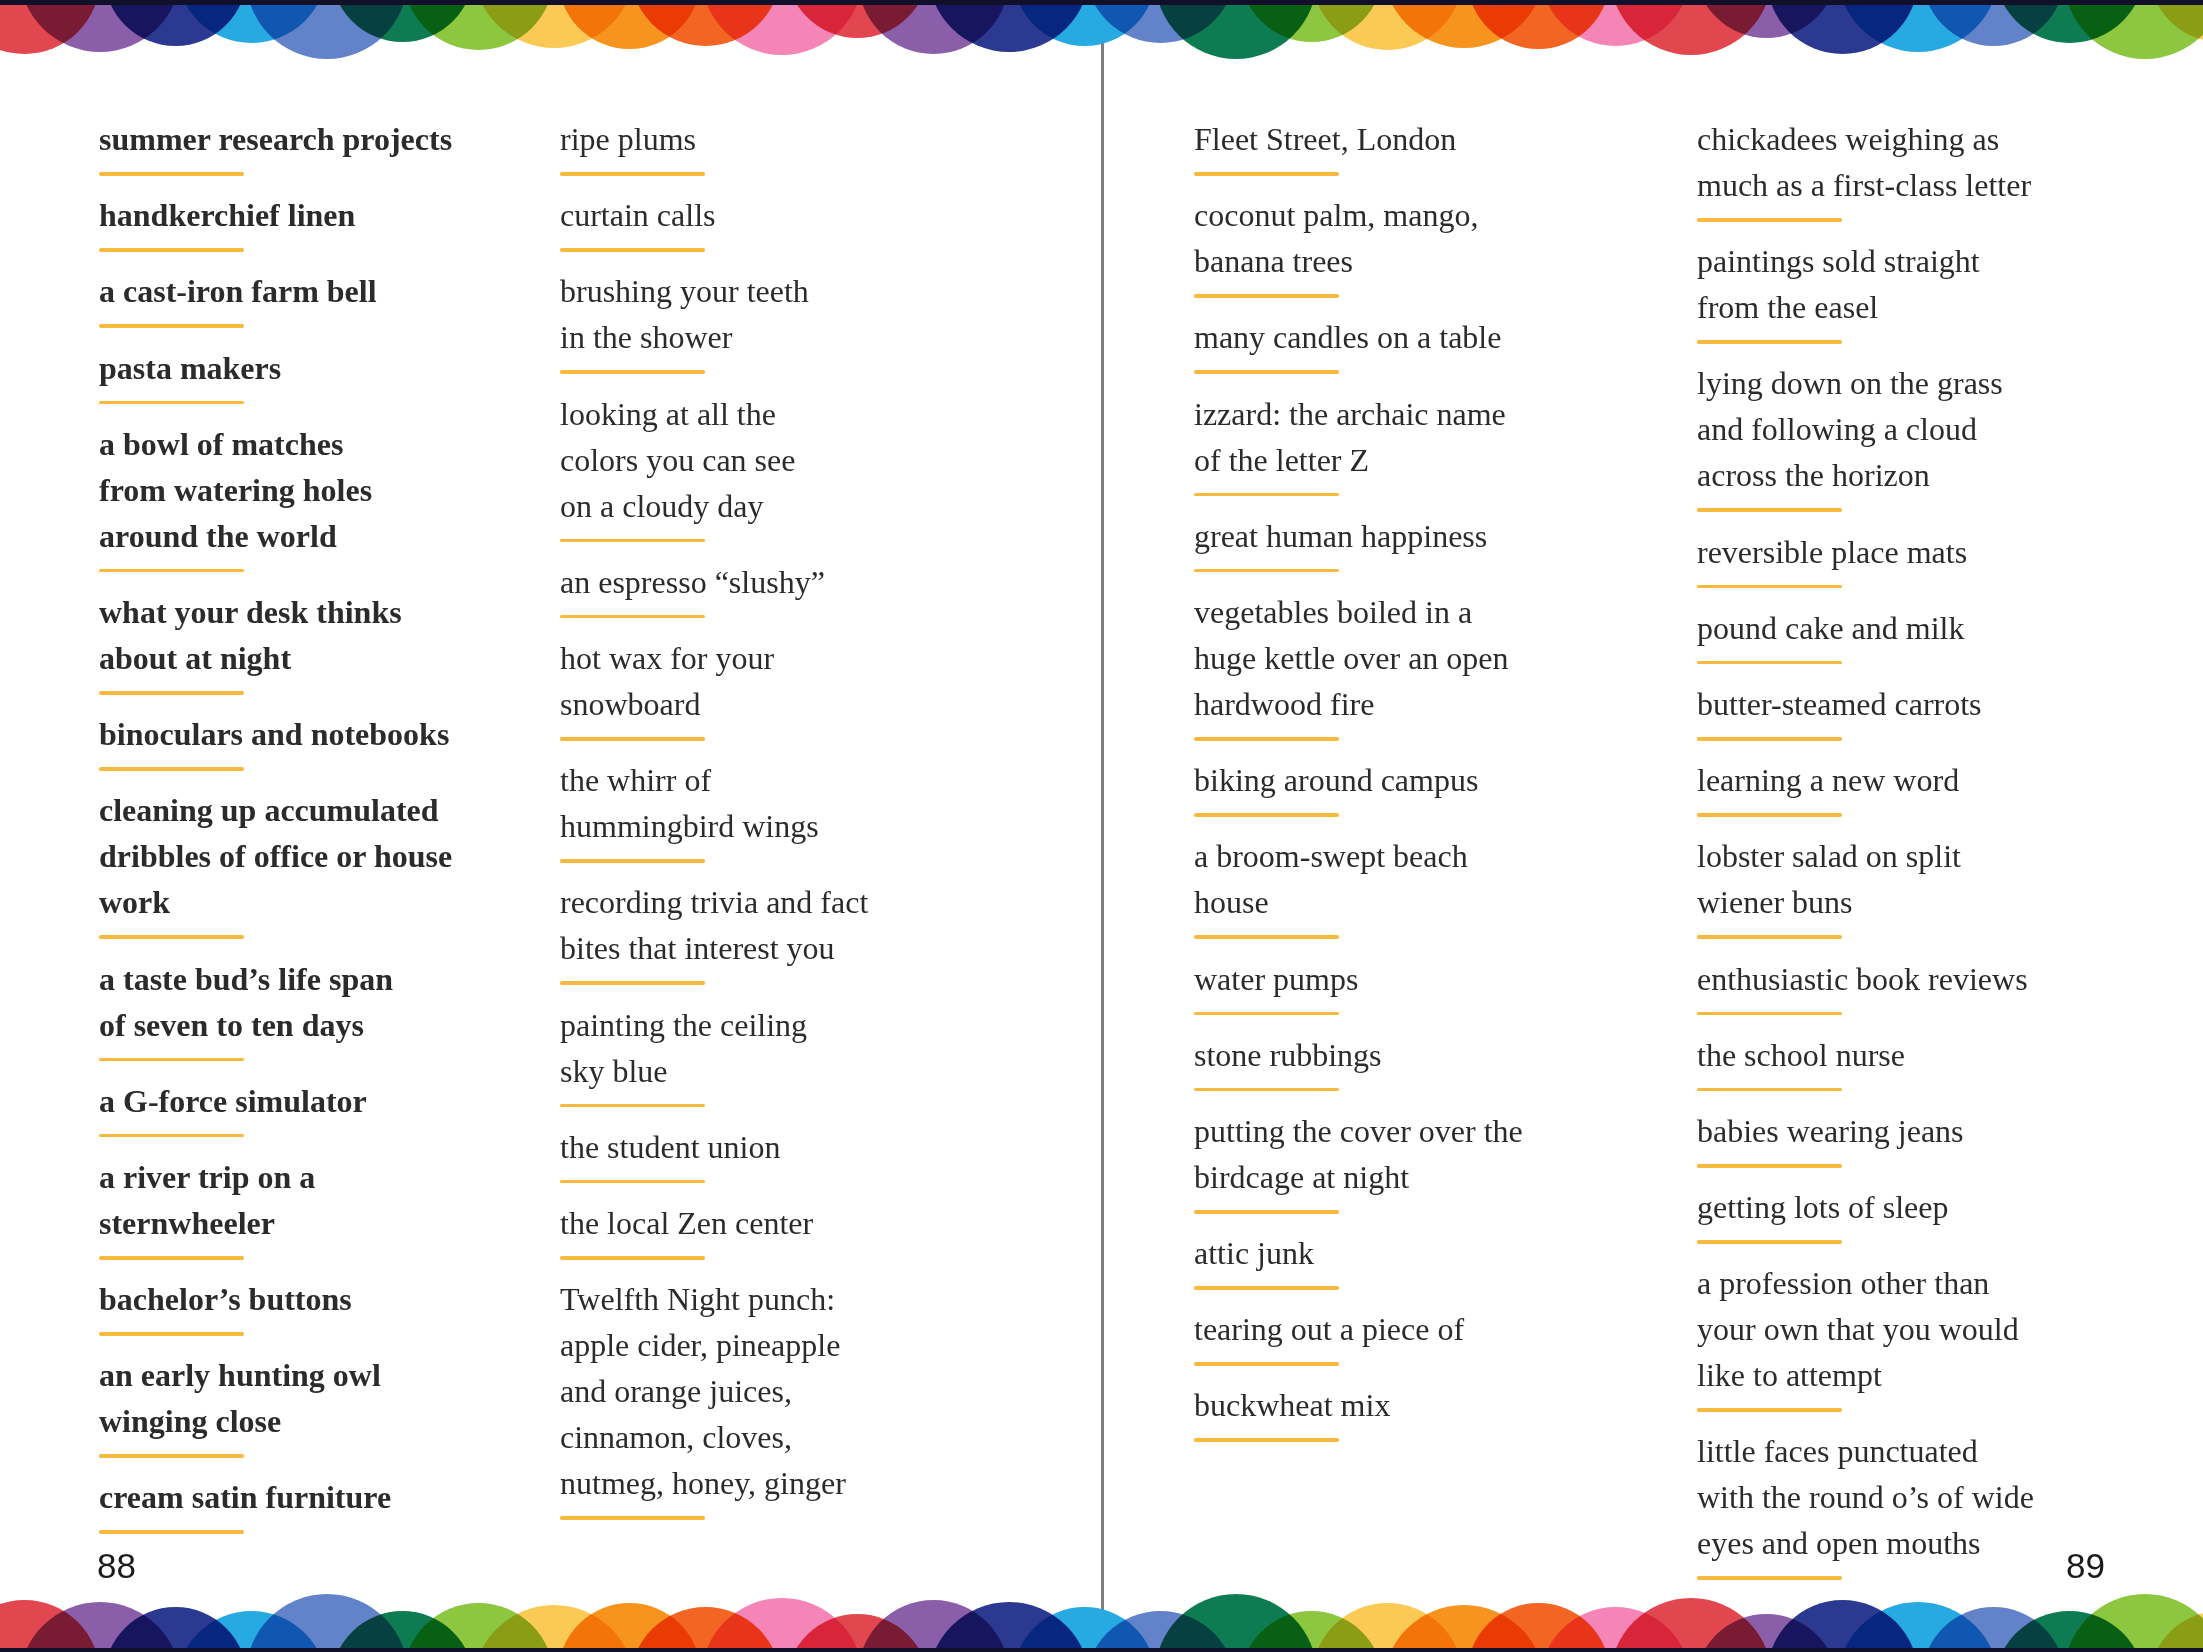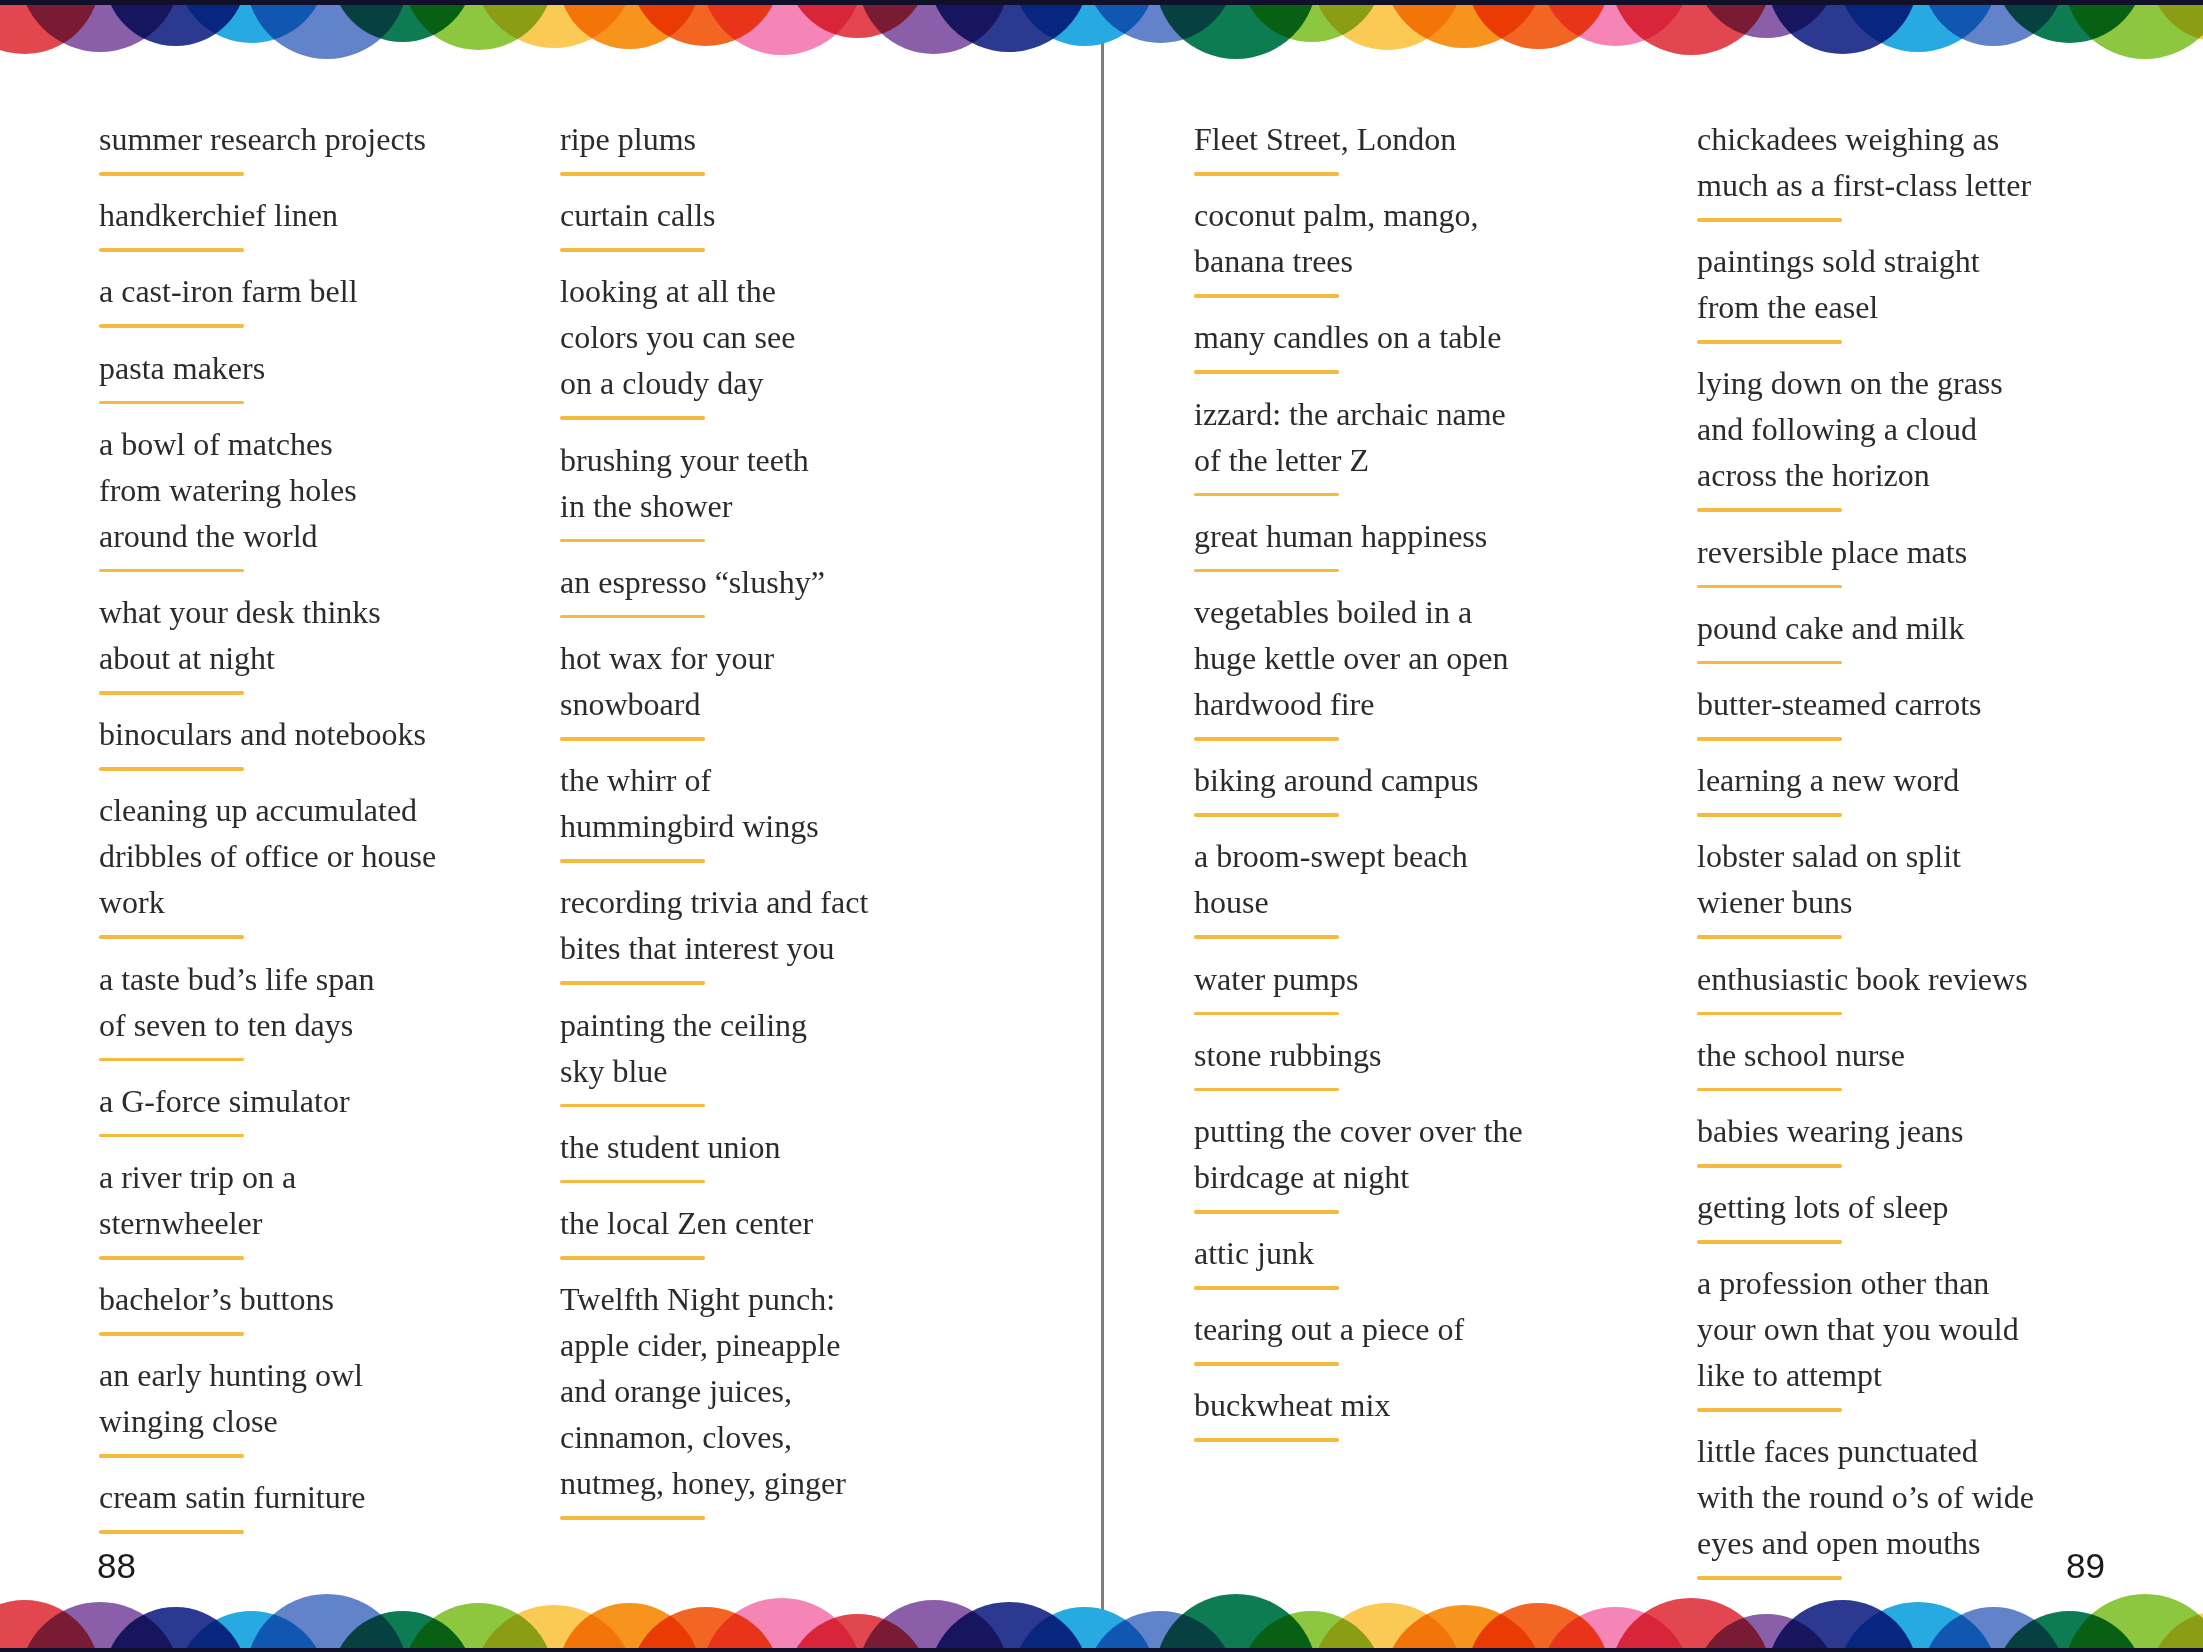--- a/index.html
+++ b/index.html
@@ -113,21 +113,21 @@
     <div class="dot" style="height: 151px; width: 151px; left: 1994px; top: 1611px; background: rgb(14, 124, 82);"></div>
     <div class="dot" style="height: 162px; width: 162px; left: 2064px; top: 1594px; background: rgb(141, 198, 63);"></div>
     <div class="dot" style="height: 143px; width: 143px; left: 2149px; top: 1611px; background: rgb(251, 202, 85);"></div>
   </div>
 
 <div class="edge-strip top"></div>
 <div class="edge-strip bottom"></div>
 <div class="gutter"></div>
 
 <div>
-  <div class="column" style="left: 99px; width: 452px; color: rgb(43, 43, 45);">
+  <div class="column" style="left: 99px; width: 452px; color: rgb(43, 43, 45); font-weight: bold;">
       <div class="entry">
         <div class="line">summer research projects</div>
         <div class="rule" style="background: rgb(247, 185, 62);"></div>
       </div>
       <div class="entry">
         <div class="line">handkerchief linen</div>
         <div class="rule" style="background: rgb(247, 185, 62);"></div>
       </div>
       <div class="entry">
         <div class="line">a cast-iron farm bell</div>
@@ -189,28 +189,28 @@
   <div class="column" style="left: 560px; width: 514px; color: rgb(43, 43, 45);">
       <div class="entry">
         <div class="line">ripe plums</div>
         <div class="rule" style="background: rgb(247, 185, 62);"></div>
       </div>
       <div class="entry">
         <div class="line">curtain calls</div>
         <div class="rule" style="background: rgb(247, 185, 62);"></div>
       </div>
       <div class="entry">
+        <div class="line">brushing your teeth</div>
+        <div class="line">in the shower</div>
+        <div class="rule" style="background: rgb(247, 185, 62);"></div>
+      </div>
+      <div class="entry">
         <div class="line">looking at all the</div>
         <div class="line">colors you can see</div>
         <div class="line">on a cloudy day</div>
-        <div class="rule" style="background: rgb(247, 185, 62);"></div>
-      </div>
-      <div class="entry">
-        <div class="line">brushing your teeth</div>
-        <div class="line">in the shower</div>
         <div class="rule" style="background: rgb(247, 185, 62);"></div>
       </div>
       <div class="entry">
         <div class="line">an espresso “slushy”</div>
         <div class="rule" style="background: rgb(247, 185, 62);"></div>
       </div>
       <div class="entry">
         <div class="line">hot wax for your</div>
         <div class="line">snowboard</div>
         <div class="rule" style="background: rgb(247, 185, 62);"></div>

